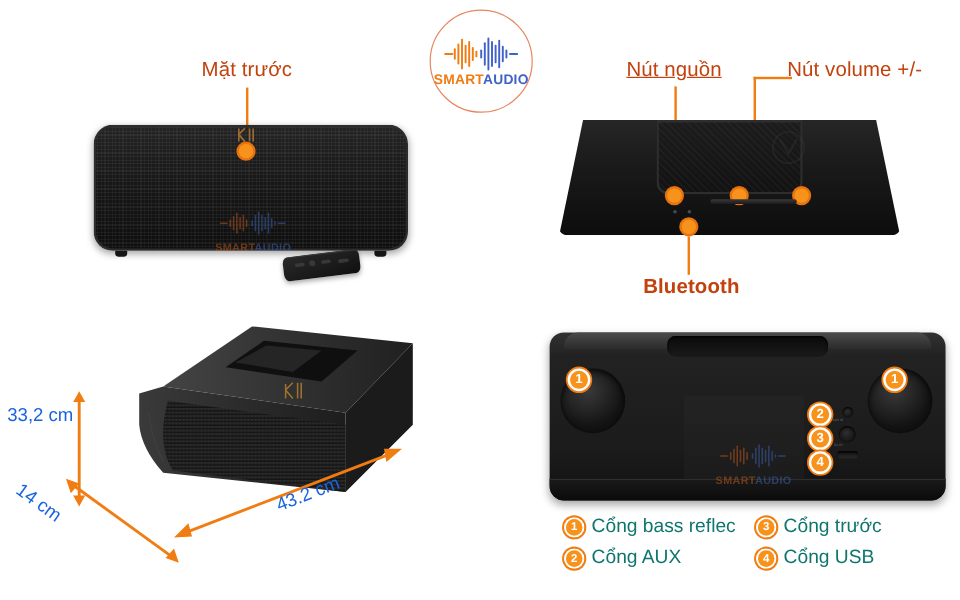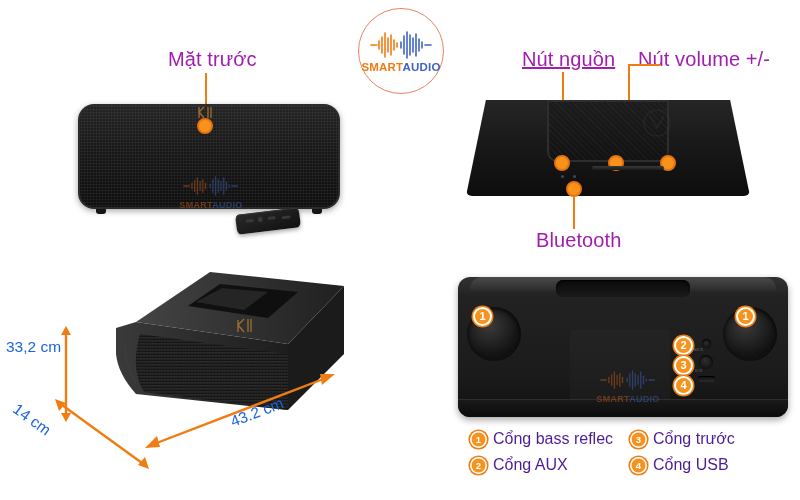--- a/index.html
+++ b/index.html
@@ -3,21 +3,21 @@
 <meta charset="utf-8">
 <style>
   html,body{margin:0;padding:0;}
   body{
     width:800px;height:500px;background:#ffffff;overflow:hidden;
     font-family:"Liberation Sans",sans-serif;position:relative;
   }
   .stage{position:absolute;inset:0;width:800px;height:500px;}
 
   
-  .lbl{position:absolute;color:#a21caf;font-size:20px;white-space:nowrap;letter-spacing:.1px;}
+  .lbl{position:absolute;color:#c2410c;font-size:17px;white-space:nowrap;letter-spacing:.1px;}
   .dim{position:absolute;color:#1a64e0;font-size:15.5px;white-space:nowrap;}
 
   
   .vline{position:absolute;background:#f07c12;width:2px;}
   .hline{position:absolute;background:#f07c12;height:2px;}
   .dot{position:absolute;width:16px;height:16px;border-radius:50%;
        background:#f7931d;border:2px solid #e8720c;box-sizing:border-box;}
 
   
   .logo-circle{position:absolute;width:84px;height:84px;border-radius:50%;
@@ -98,21 +98,21 @@
   .wm .wm-text{font-size:9px;font-weight:bold;letter-spacing:.3px;text-align:center;}
   .wm .s{color:#b5561a;} .wm .a{color:#3c5fa8;}
 
   
   .legend{position:absolute;left:470px;top:430px;width:320px;
     display:grid;grid-template-columns:160px 160px;row-gap:8px;}
   .legend-item{display:flex;align-items:center;gap:6px;}
   .legend-num{width:17px;height:17px;border-radius:50%;flex:0 0 17px;
     background:#f7931d;box-shadow:0 0 0 1.6px #f07c12, inset 0 0 0 1.6px #fff;
     color:#fff;font-size:9.5px;font-weight:bold;line-height:17px;text-align:center;}
-  .legend-txt{color:#4c1d95;font-size:16px;white-space:nowrap;}
+  .legend-txt{color:#0f766e;font-size:16px;white-space:nowrap;}
 </style>
 </head>
 <body>
 
 <div class="stage">
 
   <div class="logo-circle" style="left:358px;top:8px;">
     <svg class="logo-wave" viewBox="0 0 66 30">
       <g stroke="#f07c12" stroke-width="1.6" stroke-linecap="round">
         <line x1="3" y1="15" x2="9" y2="15"></line>
@@ -178,21 +178,21 @@
   </div>
 
   <div class="remote">
     <i style="left:10px;top:6px;width:8px;height:3px;"></i>
     <i style="left:22px;top:5px;width:5px;height:5px;border-radius:50%;"></i>
     <i style="left:32px;top:6px;width:8px;height:3px;"></i>
     <i style="left:46px;top:7px;width:9px;height:3px;"></i>
   </div>
 
   <div class="lbl" style="left:522px;top:48px;text-decoration:underline;">Nút nguồn</div>
-  <div class="lbl" style="left:638px;top:48px;">Nút volume +/-</div>
+  <div class="lbl" style="left:656px;top:48px;">Nút volume +/-</div>
 
   <div class="vline" style="left:562px;top:72px;height:88px;"></div>
 
   <div class="hline" style="left:628px;top:64px;width:32px;"></div>
   <div class="vline" style="left:628px;top:64px;height:100px;"></div>
   <div class="hline" style="left:616px;top:163px;width:52px;"></div>
 
   <div class="top-body"></div>
   <div class="top-inset"></div>
   <svg class="top-emblem" viewBox="0 0 34 30">
@@ -201,21 +201,21 @@
   </svg>
   <div class="dot" style="left:554px;top:155px;"></div>
   <div class="dot" style="left:608px;top:155px;"></div>
   <div class="dot" style="left:660px;top:155px;"></div>
   <div class="top-mark" style="left:561px;top:175px;"></div>
   <div class="top-mark" style="left:573px;top:175px;"></div>
   <div class="top-slot"></div>
   <div class="dot" style="left:566px;top:181px;"></div>
 
   <div class="vline" style="left:573px;top:197px;height:32px;"></div>
-  <div class="lbl" style="left:536px;top:229px;">Bluetooth</div>
+  <div class="lbl" style="left:536px;top:229px;font-weight:bold;">Bluetooth</div>
 
   <div class="ang-wrap">
     <svg width="258" height="158" viewBox="0 0 258 158">
       <defs>
         <linearGradient id="gFace" x1="0" y1="0" x2="0" y2="1">
           <stop offset="0" stop-color="#2a2a2a"></stop>
             <stop offset="1" stop-color="#121212"></stop>
         </linearGradient>
         <linearGradient id="gSide" x1="0" y1="0" x2="1" y2="0">
           <stop offset="0" stop-color="#3a3a3a"></stop>

